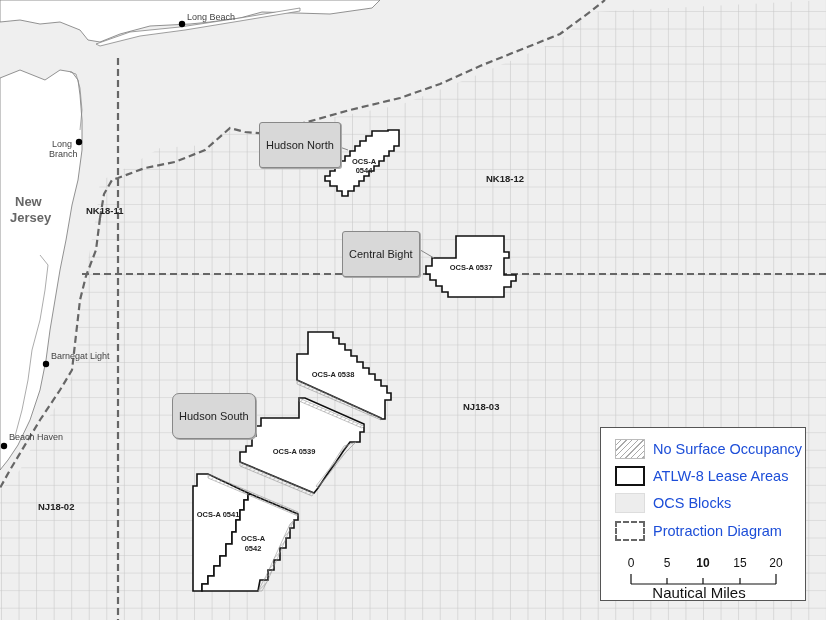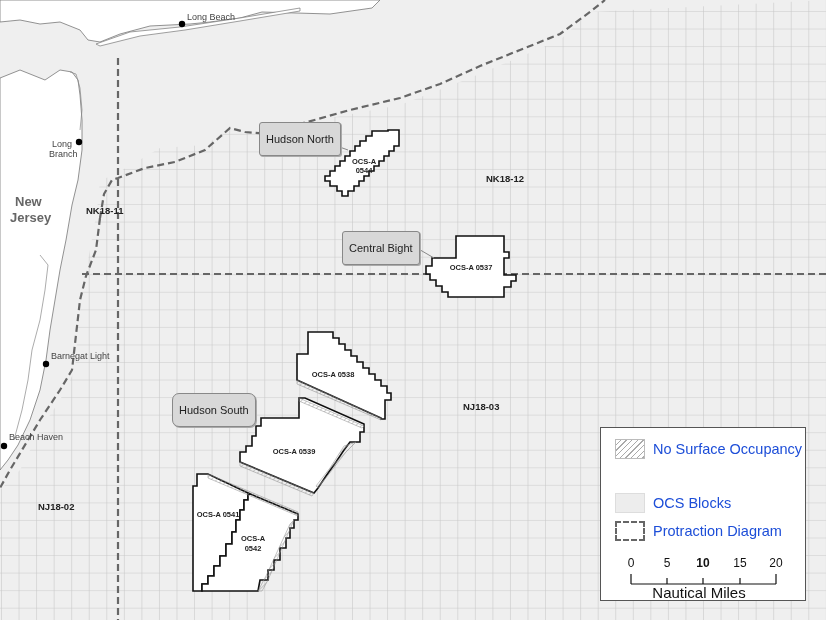--- a/index.html
+++ b/index.html
@@ -9,21 +9,21 @@
   .leg-row { position:absolute; left:14px; height:26px; display:flex; align-items:center; }
   .leg-sw { width:30px; height:20px; box-sizing:border-box; margin-right:8px; }
   .leg-label { font-size:14.5px; color:#1d4ed8; }
   .sw-hatch { border:1px solid #bbb; background: repeating-linear-gradient(135deg, #fff 0 3px, #aaa 3px 4px); }
   .sw-lease { border:2px solid #111; background:#fff; }
   .sw-ocs { border:1px solid #ddd; background:#ededed; }
   .sw-prot { border:2px dashed #666; background:#fff; }
   .scale { position:absolute; left:22px; top:128px; width:160px; }
   .scale-tick { position:absolute; top:0; font-size:12px; color:#111; transform:translateX(-50%); }
   .scale-title { position:absolute; top:28px; left:0; width:152px; text-align:center; font-size:15px; color:#111; }
-  .callout { position:absolute; background:#d8d8d8; border:1px solid #888; border-radius:3px; font-size:11px; color:#222; padding:10px 6px; box-shadow:1px 1px 0 #aaa; white-space:nowrap; }
+  .callout { position:absolute; background:#d8d8d8; border:1px solid #888; border-radius:3px; font-size:11px; color:#222; padding:16px 6px; box-shadow:1px 1px 0 #aaa; white-space:nowrap; }
 </style>
 </head>
 <body>
 
 <svg id="map" viewBox="0 0 826 620" xmlns="http://www.w3.org/2000/svg">
   <defs>
     <pattern id="grid" x="1" y="11" width="17.55" height="17.55" patternUnits="userSpaceOnUse">
       <path d="M0 0 H17.55 M0 0 V17.55" stroke="#c9c9c9" stroke-width="1.2" fill="none"></path>
     </pattern>
     <pattern id="hatch" width="4" height="4" patternUnits="userSpaceOnUse" patternTransform="rotate(45)">
@@ -109,20 +109,24 @@
 
 <div class="callout" style="left:259px;top:122px;">Hudson North</div>
 <div class="callout" style="left:342px;top:231px;">Central Bight</div>
 <div class="callout" style="left:172px;top:393px;border-radius:7px;">Hudson South</div>
 
 <div class="legend">
   <div class="leg-row" style="top:8px;">
     <div class="leg-sw sw-hatch"></div>
     <span class="leg-label">No Surface Occupancy</span>
   </div>
+  <div class="leg-row" style="top:35px;">
+    <div class="leg-sw sw-lease"></div>
+    <span class="leg-label">ATLW-8 Lease Areas</span>
+  </div>
   <div class="leg-row" style="top:62px;">
     <div class="leg-sw sw-ocs"></div>
     <span class="leg-label">OCS Blocks</span>
   </div>
   <div class="leg-row" style="top:90px;">
     <div class="leg-sw sw-prot"></div>
     <span class="leg-label">Protraction Diagram</span>
   </div>
   <div class="scale">
     <span class="scale-tick" style="left:8px;">0</span>

